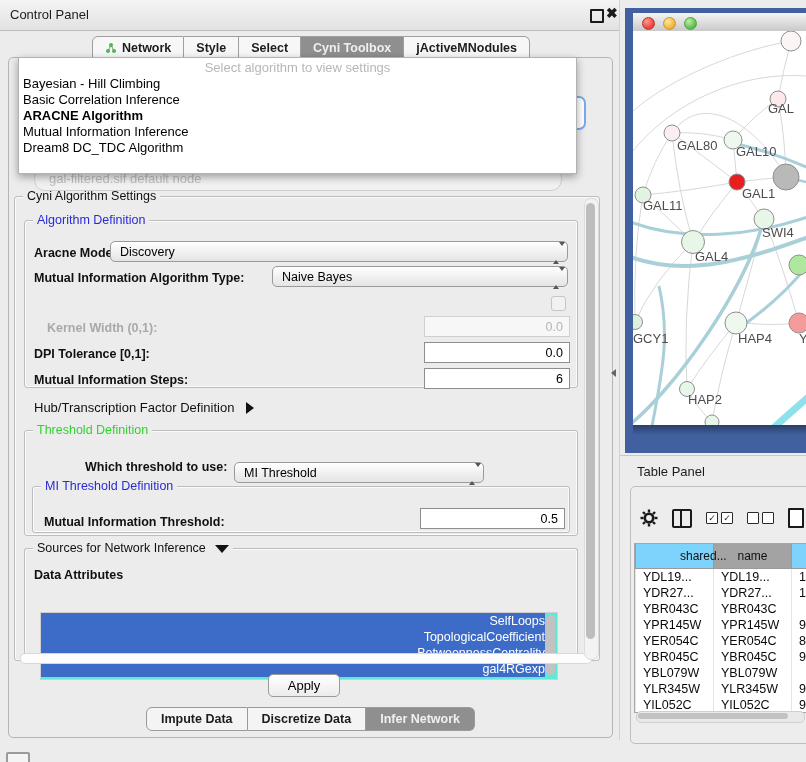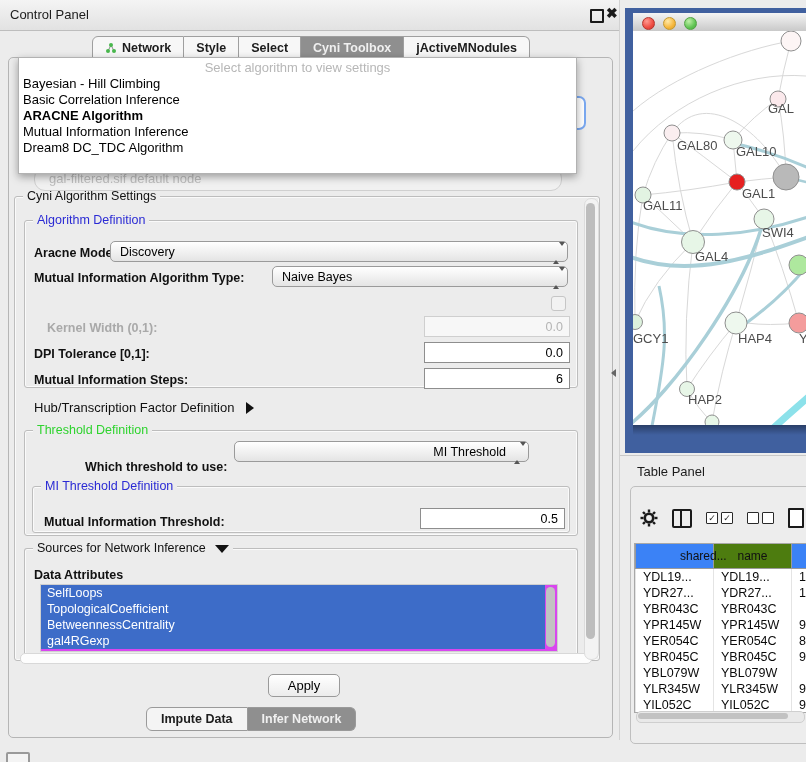--- a/index.html
+++ b/index.html
@@ -54,22 +54,22 @@
     border-top:4px solid #555;}
   .tf{position:absolute;height:19px;border:1px solid #8e8e8e;background:#fff;font-size:12.5px;
     padding:0 6px;display:flex;align-items:center;justify-content:flex-end;box-sizing:content-box;color:#000;}
   .tf.dis{border-color:#cfcfcf;background:#f7f7f7;color:#b5b5b5;}
   .chk{position:absolute;width:13px;height:13px;border:1px solid #c6c6c6;border-radius:3px;background:#f2f2f2;}
   .tri-right{display:inline-block;width:0;height:0;border-top:6px solid transparent;border-bottom:6px solid transparent;
     border-left:8px solid #111;vertical-align:-2px;margin-left:8px;}
   .tri-down{display:inline-block;width:0;height:0;border-left:7px solid transparent;border-right:7px solid transparent;
     border-top:8px solid #111;vertical-align:-1px;margin-left:6px;}
   
-  .attr-list{position:absolute;left:40px;top:584px;width:516px;height:66px;background:#d946ef;
-    border:1px solid #cfcfcf;overflow:hidden;}
+  .attr-list{position:absolute;left:40px;top:612px;width:516px;height:66px;background:#5eead4;
+    border:1px solid #cfcfcf;overflow:hidden;text-align:right;}
   .attr-item{height:16px;line-height:16px;font-size:12.5px;color:#fff;background:#3d6cc8;
     padding-left:6px;margin-right:12px;}
   .attr-scroll{position:absolute;right:2px;top:2px;width:9px;height:60px;background:#c2c2c2;border-radius:5px;}
   .hscroll{position:absolute;left:20px;top:653px;width:570px;height:9px;border:1px solid #d8d8d8;
     border-radius:5px;background:#fdfdfd;}
   .vscroll{position:absolute;left:584px;top:198px;width:13px;height:460px;background:#f3f3f3;
     border:1px solid #dcdcdc;border-radius:7px;}
   .vscroll .thumb{position:absolute;left:1px;top:4px;width:9px;height:436px;background:#bdbdbd;border-radius:5px;}
   .apply-btn{position:absolute;left:268px;top:674px;width:70px;height:21px;border:1px solid #9a9a9a;
     border-radius:5px;background:linear-gradient(#ffffff,#ececec);font-size:13px;text-align:center;line-height:21px;color:#000;}
@@ -97,22 +97,22 @@
   .tp-toolbar{position:absolute;left:640px;top:505px;height:26px;display:flex;align-items:center;gap:14px;}
   .icon-split{width:16px;height:15px;border:2px solid #1a1a1a;border-radius:2px;position:relative;}
   .icon-split::after{content:"";position:absolute;left:6px;top:0;width:2px;height:15px;background:#1a1a1a;}
   .chkpair{display:flex;gap:3px;}
   .mini-chk{width:10px;height:10px;border:1.5px solid #2a2a2a;border-radius:1px;font-size:9px;line-height:10px;
     text-align:center;color:#2a2a2a;background:#fff;}
   .icon-doc{width:12px;height:16px;border:2px solid #1a1a1a;border-radius:1px;background:#fff;}
   .tbl-wrap{position:absolute;left:634px;top:543px;width:172px;height:168px;overflow:hidden;border:1px solid #a8a8a8;border-right:none;}
   table.tbl{border-collapse:collapse;table-layout:fixed;width:216px;background:#fff;}
   .tbl th{height:22px;font-size:12px;font-weight:normal;color:#111;border:1px solid #9a9a9a;
-    border-top:none;background:#4d7c0f;}
-  .tbl th.blue{background:#3b82f6;padding-left:44px;}
+    border-top:none;background:#a3a3a3;}
+  .tbl th.blue{background:#7dd3fc;padding-left:44px;}
   .tbl td{height:16px;font-size:12.5px;color:#0a0a0a;padding:0 0 0 7px;white-space:nowrap;overflow:hidden;
     border-left:1px solid #e4e4e4;}
   .tbl-hscroll{position:absolute;left:636px;top:711px;width:167px;height:10px;background:#e9e9e9;
     border:1px solid #cfcfcf;border-radius:5px;}
   .tbl-hscroll .thumb{position:absolute;left:1px;top:1px;width:150px;height:6px;background:#c2c2c2;border-radius:4px;}
 </style>
 </head>
 <body>
 
 <div class="screen">
@@ -191,21 +191,21 @@
 
   <span class="flabel" style="left:34px;top:400px;font-weight:normal;font-size:13px;">
     <span>Hub/Transcription Factor Definition</span>
     <span class="tri-right"></span>
   </span>
 
   <div class="groupbox" style="left:24px;top:430px;width:552px;height:104px;">
     <span class="gb-title green">Threshold Definition</span>
   </div>
   <span class="flabel" style="left:85px;top:460px;">Which threshold to use:</span>
-  <div class="combo" style="left:234px;top:441px;width:295px;justify-content:flex-end;">
+  <div class="combo" style="left:234px;top:462px;width:250px;">
     <span>MI Threshold</span>
     <span class="arrows"><span class="up"></span><span class="down"></span></span>
   </div>
   <div class="groupbox" style="left:32px;top:486px;width:536px;height:45px;">
     <span class="gb-title blue">MI Threshold Definition</span>
   </div>
   <span class="flabel" style="left:44px;top:515px;">Mutual Information Threshold:</span>
   <div class="tf" style="left:420px;top:508px;width:131px;">0.5</div>
 
   <div class="groupbox" style="left:24px;top:548px;width:552px;height:110px;border-bottom:none;">
@@ -224,20 +224,21 @@
   </div>
   <div class="hscroll"></div>
   <div class="vscroll">
       <div class="thumb"></div>
     </div>
 
   <div class="apply-btn">Apply</div>
 
   <div class="bottom-tabs">
     <div class="btab first">Impute Data</div>
+    <div class="btab">Discretize Data</div>
     <div class="btab last selected">Infer Network</div>
   </div>
 
   <div class="splitter-arrow"></div>
   <div class="dock-icon"></div>
 
   <div class="net-frame"></div>
   <div class="net-titlebar">
     <span class="tl red"></span>
     <span class="tl yellow"></span>

